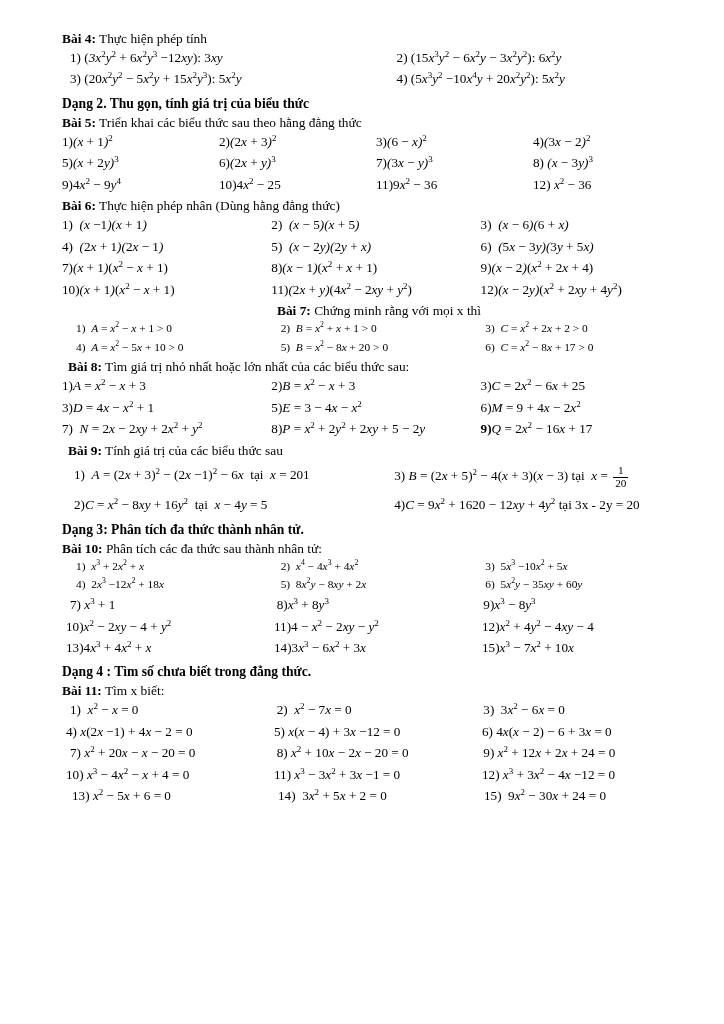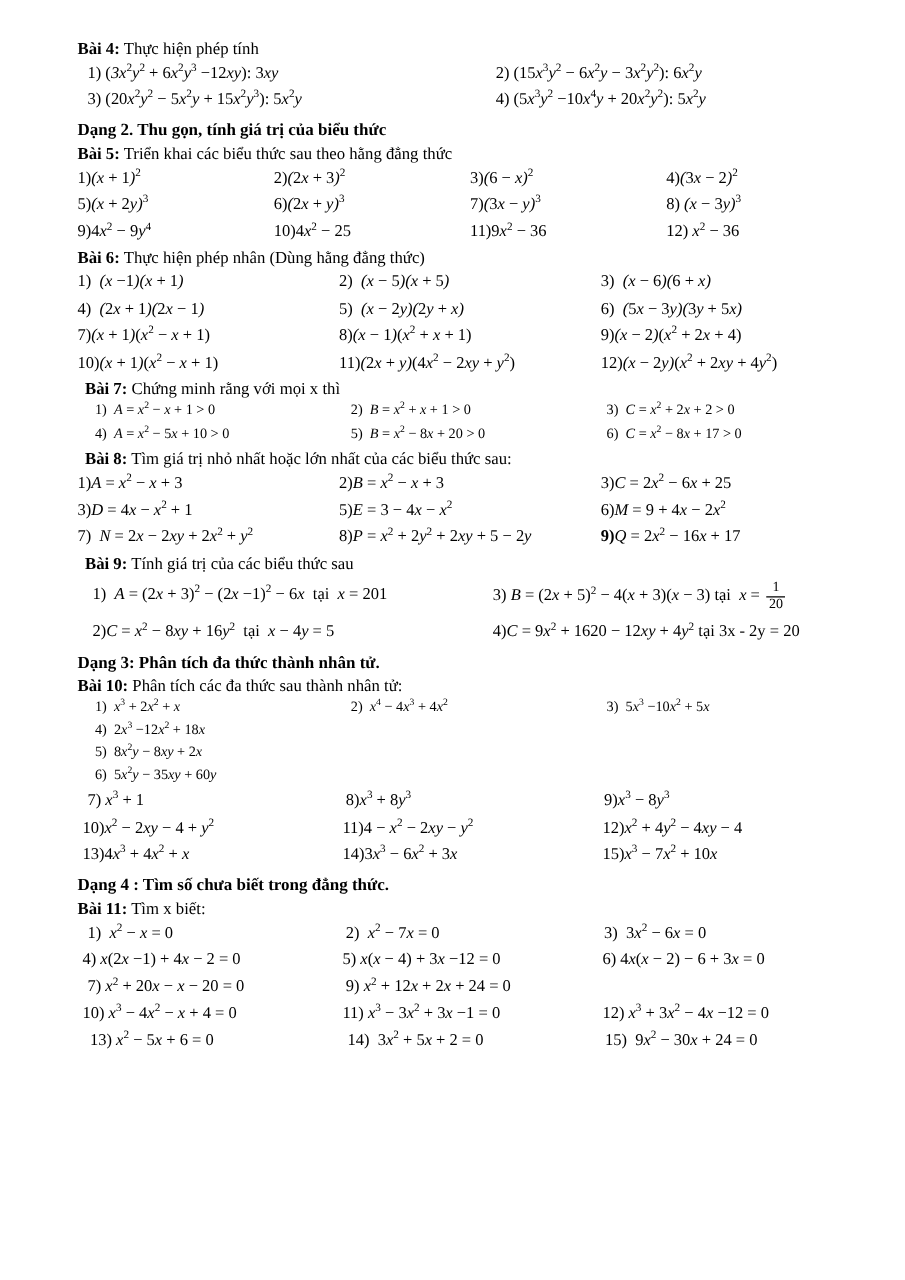--- a/index.html
+++ b/index.html
@@ -138,21 +138,21 @@
     <div class="cell">8)<span class="it">(x</span> − 1<span class="it">)</span><span class="big-paren">(</span><span class="it">x</span><sup>2</sup> + <span class="it">x</span> + 1<span class="big-paren">)</span></div>
     <div class="cell">9)<span class="it">(x</span> − 2<span class="it">)</span><span class="big-paren">(</span><span class="it">x</span><sup>2</sup> + 2<span class="it">x</span> + 4<span class="big-paren">)</span></div>
   </div>
 
   <div class="row w-col3">
     <div class="cell">10)<span class="it">(x</span> + 1<span class="it">)</span><span class="big-paren">(</span><span class="it">x</span><sup>2</sup> − <span class="it">x</span> + 1<span class="big-paren">)</span></div>
     <div class="cell">11)<span class="it">(</span>2<span class="it">x</span> + <span class="it">y)</span><span class="big-paren">(</span>4<span class="it">x</span><sup>2</sup> − 2<span class="it">xy</span> + <span class="it">y</span><sup>2</sup><span class="big-paren">)</span></div>
     <div class="cell">12)<span class="it">(x</span> − 2<span class="it">y)</span><span class="big-paren">(</span><span class="it">x</span><sup>2</sup> + 2<span class="it">xy</span> + 4<span class="it">y</span><sup>2</sup><span class="big-paren">)</span></div>
   </div>
 
-  <div class="exercise-title" style="padding-left:6px;">
+  <div class="exercise-title" style="padding-left:6px;text-align:center;">
     <span class="bold">Bài 7:</span> <span>Chứng minh rằng với mọi  x  thì</span>
   </div>
 
   <div class="row w-col3 small-items" style="padding-left:14px;">
     <div class="cell">1)&nbsp; <span class="it">A</span> = <span class="it">x</span><sup>2</sup> − <span class="it">x</span> + 1 &gt; 0</div>
     <div class="cell">2)&nbsp; <span class="it">B</span> = <span class="it">x</span><sup>2</sup> + <span class="it">x</span> + 1 &gt; 0</div>
     <div class="cell">3)&nbsp; <span class="it">C</span> = <span class="it">x</span><sup>2</sup> + 2<span class="it">x</span> + 2 &gt; 0</div>
   </div>
 
   <div class="row w-col3 small-items" style="padding-left:14px;">
@@ -210,21 +210,21 @@
   <div class="exercise-title">
     <span class="bold">Bài 10:</span><span> Phân tích các đa thức sau thành nhân tử:</span>
   </div>
 
   <div class="row w-col3 small-items" style="padding-left:14px;">
     <div class="cell">1)&nbsp; <span class="it">x</span><sup>3</sup> + 2<span class="it">x</span><sup>2</sup> + <span class="it">x</span></div>
     <div class="cell">2)&nbsp; <span class="it">x</span><sup>4</sup> − 4<span class="it">x</span><sup>3</sup> + 4<span class="it">x</span><sup>2</sup></div>
     <div class="cell">3)&nbsp; 5<span class="it">x</span><sup>3</sup> −10<span class="it">x</span><sup>2</sup> + 5<span class="it">x</span></div>
   </div>
 
-  <div class="row w-col3 small-items" style="padding-left:14px;flex-direction:column;">
+  <div class="row w-col3 small-items" style="padding-left:14px;">
     <div class="cell">4)&nbsp; 2<span class="it">x</span><sup>3</sup> −12<span class="it">x</span><sup>2</sup> + 18<span class="it">x</span></div>
     <div class="cell">5)&nbsp; 8<span class="it">x</span><sup>2</sup><span class="it">y</span> − 8<span class="it">xy</span> + 2<span class="it">x</span></div>
     <div class="cell">6)&nbsp; 5<span class="it">x</span><sup>2</sup><span class="it">y</span> − 35<span class="it">xy</span> + 60<span class="it">y</span></div>
   </div>
 
   <div class="row w-col3" style="padding-left:8px;">
     <div class="cell">7) <span class="it">x</span><sup>3</sup> + 1</div>
     <div class="cell">8)<span class="it">x</span><sup>3</sup> + 8<span class="it">y</span><sup>3</sup></div>
     <div class="cell">9)<span class="it">x</span><sup>3</sup> − 8<span class="it">y</span><sup>3</sup></div>
   </div>
@@ -254,20 +254,21 @@
   </div>
 
   <div class="row w-col3" style="padding-left:4px;align-items:flex-end;">
     <div class="cell">4) <span class="it">x</span>(2<span class="it">x</span> −1) + 4<span class="it">x</span> − 2 = 0</div>
     <div class="cell">5) <span class="it">x</span>(<span class="it">x</span> − 4) + 3<span class="it">x</span> −12 = 0</div>
     <div class="cell">6) 4<span class="it">x</span>(<span class="it">x</span> − 2) − 6 + 3<span class="it">x</span> = 0</div>
   </div>
 
   <div class="row w-col3" style="padding-left:8px;">
     <div class="cell">7) <span class="it">x</span><sup>2</sup> + 20<span class="it">x</span> − <span class="it">x</span> − 20 = 0</div>
+    <div class="cell">8) <span class="it">x</span><sup>2</sup> + 10<span class="it">x</span> − 2<span class="it">x</span> − 20 = 0</div>
     <div class="cell">9) <span class="it">x</span><sup>2</sup> + 12<span class="it">x</span> + 2<span class="it">x</span> + 24 = 0</div>
   </div>
 
   <div class="row w-col3" style="padding-left:4px;">
     <div class="cell">10) <span class="it">x</span><sup>3</sup> − 4<span class="it">x</span><sup>2</sup> − <span class="it">x</span> + 4 = 0</div>
     <div class="cell">11) <span class="it">x</span><sup>3</sup> − 3<span class="it">x</span><sup>2</sup> + 3<span class="it">x</span> −1 = 0</div>
     <div class="cell">12) <span class="it">x</span><sup>3</sup> + 3<span class="it">x</span><sup>2</sup> − 4<span class="it">x</span> −12 = 0</div>
   </div>
 
   <div class="row w-col3" style="padding-left:10px;align-items:center;">

